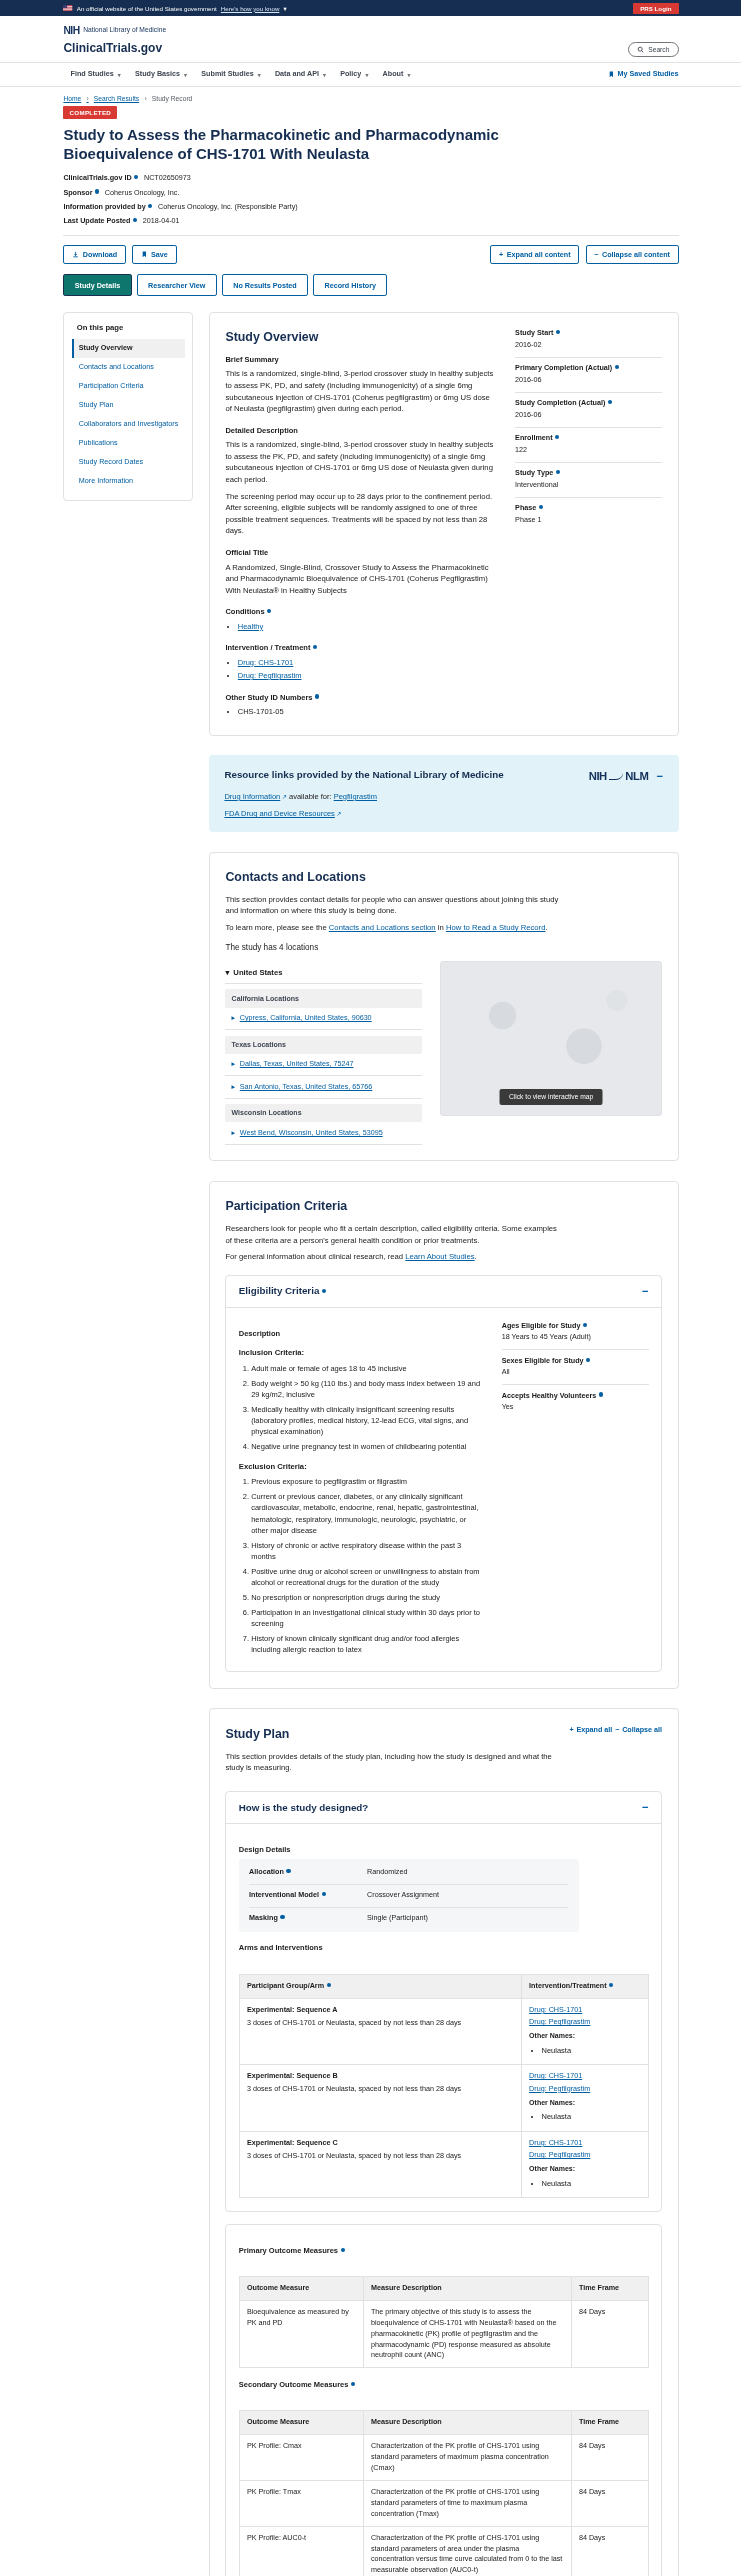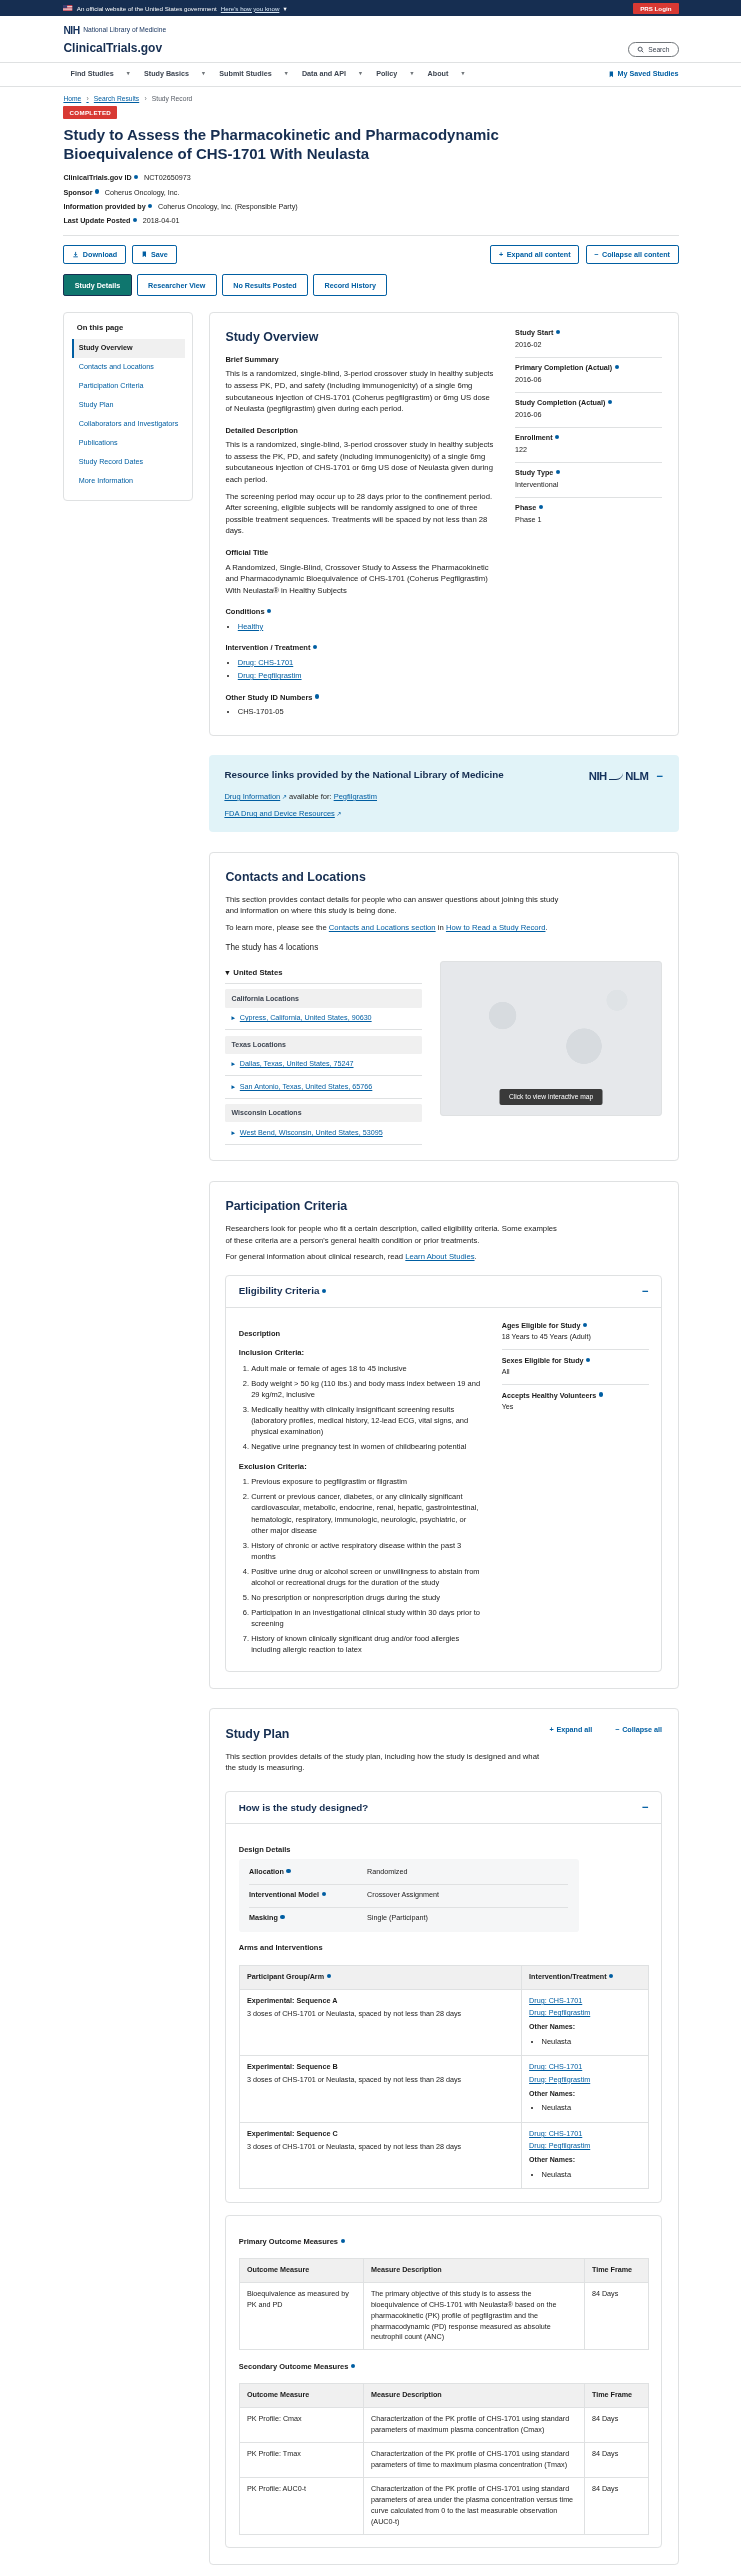--- a/index.html
+++ b/index.html
@@ -19,21 +19,21 @@
   
   .site-header .wrap{display:flex;align-items:flex-end;justify-content:space-between;padding:6.2px 14.4px 5.2px}
   .nlm-logo{display:flex;align-items:center;gap:3.6px;color:#14315c;font-size:6.7px}
   .nih-mark{font-weight:bold;font-size:10.3px;letter-spacing:-0.5px;color:#14315c}
   .site-name{font-size:12px;font-weight:bold;color:#162e51;margin-top:1px}
   .search-btn{display:inline-flex;align-items:center;gap:3.6px;border:0.5px solid #71767a;border-radius:9.3px;padding:3.1px 8.2px;background:#fff;color:#3d4551;font-size:6.7px;cursor:pointer}
 
   
   .main-nav{border-top:0.5px solid #dfe1e2;border-bottom:0.5px solid #dfe1e2}
   .main-nav .wrap{display:flex;align-items:center;padding:0 14.4px}
-  .nav-item{display:inline-flex;gap:13px;padding:6.2px 7.2px;font-weight:bold;color:#3d4551;font-size:7.2px;text-decoration:none}
+  .nav-item{display:inline-flex;gap:4px;align-items:center;padding:6.2px 7.2px;font-weight:bold;color:#3d4551;font-size:7.2px;text-decoration:none}
   .nav-item .i-down{color:#71767a;font-size:5.7px}
   .saved{margin-left:auto;display:inline-flex;gap:3.1px;align-items:center;color:#005ea2;font-weight:bold;font-size:7.2px;text-decoration:none}
 
   
   .breadcrumb{display:flex;gap:5.2px;padding:6.2px 0 2.1px;font-size:6.7px;color:#565c65}
   .crumb+.crumb::before{content:"›";margin-right:5.2px;color:#71767a}
   .crumb-current{color:#565c65}
 
   
   .warning{background:#faf3d1;border-left:4.1px solid #ffbe2e;padding:8.2px 11.3px;display:flex;gap:8.2px;align-items:flex-start;margin:6.2px 0 13.4px;border-radius:1px}
@@ -95,38 +95,38 @@
   .resource p{font-size:7.5px;margin-top:6.2px}
   .i-ext::before{content:"↗";font-size:6.2px;margin-left:1.5px;color:#005ea2}
 
   
   .subcard{border:0.5px solid #dfe1e2;border-radius:4.1px;margin-top:12.4px}
   .subcard-head{display:flex;justify-content:space-between;align-items:center;padding:8.2px 12.4px;border-bottom:0.5px solid #dfe1e2}
   .subcard-head h3{color:#162e51;font-size:9.8px}
   .subcard-body{padding:12.4px}
 
   
-  table{width:100%;border-collapse:collapse;font-size:7.2px;margin-top:11px}
+  table{width:100%;border-collapse:collapse;font-size:7.2px;margin-top:20px}
   th{background:#f0f0f0;text-align:left;font-weight:bold}
   th,td{border:0.5px solid #dfe1e2;padding:6.2px 7.2px;vertical-align:top}
   .arm-title{font-weight:bold;margin-bottom:2.1px}
   .drug-link{display:block;margin-bottom:1.5px}
   .other-label{font-weight:bold;margin-top:3.1px;font-size:7px}
-  .time-col{width:64px}
+  .time-col{width:77px}
   .measure-col{width:124px}
 
   
   .design-box{background:#f5f6f7;border-radius:3.1px;padding:2.1px 10.3px;max-width:340px;margin-top:4.1px}
   .design-row{display:grid;grid-template-columns:118px 1fr;padding:5.7px 0;border-top:0.5px solid #dfe1e2;font-size:7.2px}
   .design-row:first-child{border-top:none}
   .design-row .m-label{font-size:7.2px}
 
   
   .card-top{display:flex;align-items:flex-start;justify-content:space-between;gap:10.3px}
-  .mini-controls{display:flex;gap:23px;white-space:nowrap}
+  .mini-controls{display:flex;gap:3px;white-space:nowrap}
   .mini-controls a{font-size:7.2px;font-weight:bold;text-decoration:none;display:inline-flex;gap:2.6px;align-items:center}
 
   
   .contacts-grid{display:grid;grid-template-columns:1fr 222px;gap:18.5px;margin-top:7.2px}
   .loc-count{font-weight:normal;font-size:8.2px;margin:8.2px 0 5.2px}
   .loc-country{display:flex;align-items:center;gap:4.1px;font-weight:bold;font-size:7.7px;padding:5.2px 0;border-bottom:0.5px solid #dfe1e2}
   .loc-group{font-weight:bold;font-size:7px;color:#3d4551;background:#f0f0f0;padding:4.1px 6.2px;margin-top:5.2px;border-radius:1.5px}
   .loc-item{display:flex;gap:4.6px;align-items:flex-start;padding:5.2px 6.2px;border-bottom:0.5px solid #dfe1e2;font-size:7.2px}
   .i-caret::before{content:"▸";color:#005ea2}
   .map-box{background:#e6e8eb;background-image:radial-gradient(circle at 28% 35%,#d7dbdf 0 13.4px,transparent 14px),radial-gradient(circle at 65% 55%,#d7dbdf 0 17.5px,transparent 18px),radial-gradient(circle at 80% 25%,#dfe3e6 0 10.3px,transparent 10.8px);border-radius:3.1px;height:155px;position:relative;border:0.5px solid #dfe1e2}

